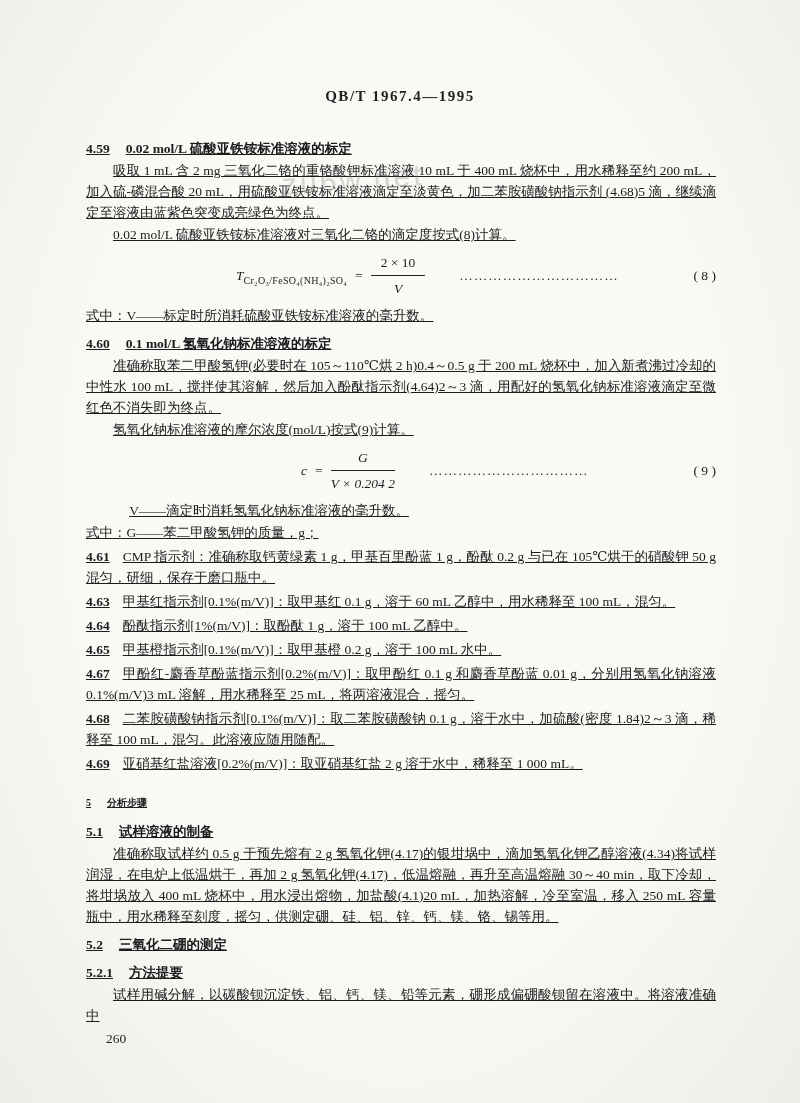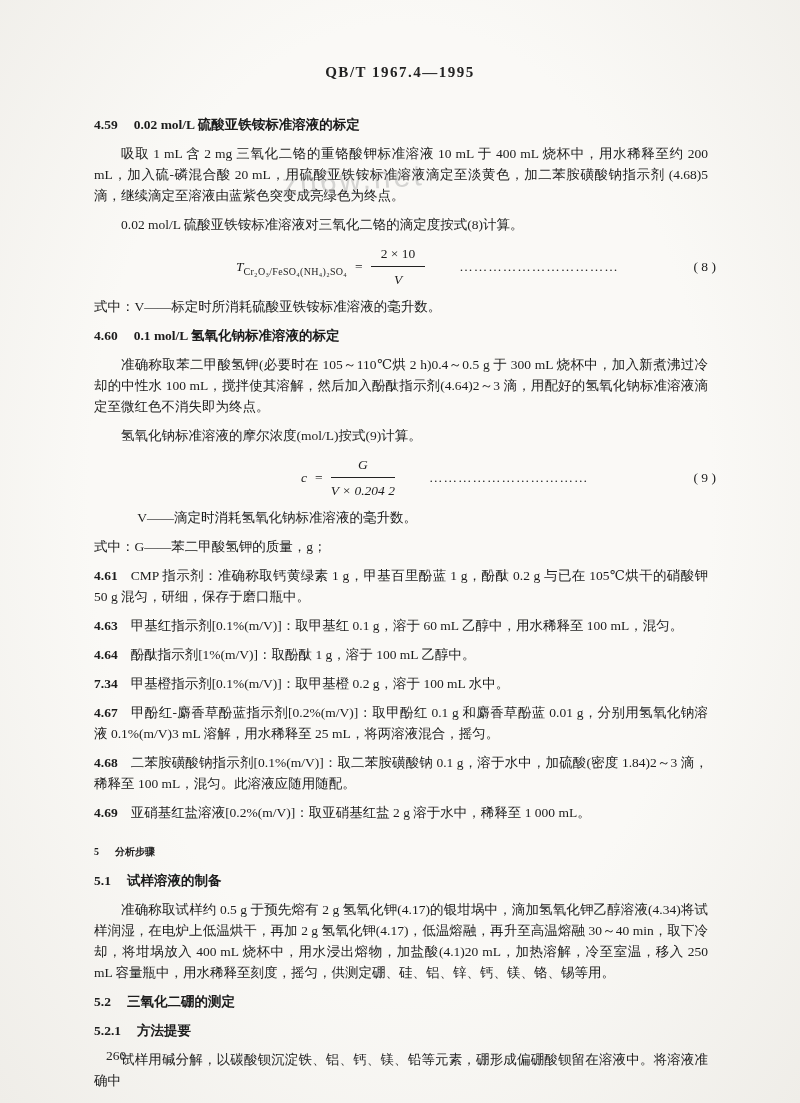--- a/index.html
+++ b/index.html
@@ -8,33 +8,33 @@
   .page {
     position:relative;
     width:800px; height:1103px;
     margin:0 auto;
     background:radial-gradient(ellipse at 50% 45%, #faf9f6 55%, #efede8 100%);
     color:#1c1c1c;
     overflow:hidden;
   }
   .header {
     text-align:center;
-    padding-top:64px;
+    padding-top:88px;
     font-size:15px;
     font-weight:bold;
     letter-spacing:1.5px;
     color:#222;
   }
   .content {
     padding:26px 84px 0 86px;
     font-size:13.5px;
     line-height:21px;
     text-align:justify;
   }
-  p { margin:8px; }
+  p { margin:0;text-decoration:underline; }
   .heading { font-weight:bold; margin-top:7px; }
   .heading .num { margin-right:16px; }
   .chapter { font-weight:bold; margin-top:18px; margin-bottom:8px; font-size:10px; }
   .chapter .num { margin-right:16px; }
   .para { margin-top:1px; }
   .pi { text-indent:2em; }
   .item { margin-top:3px; }
   .item .num { font-weight:bold; margin-right:13px; }
   .note-indent { padding-left:3.2em; }
 
@@ -72,21 +72,21 @@
     font-family:"Liberation Sans","DejaVu Sans",sans-serif;
     font-size:30px;
     letter-spacing:3px;
     color:rgba(125,125,125,0.30);
     transform:rotate(-4deg);
     pointer-events:none;
     user-select:none;
   }
   .page-number {
     position:absolute;
-    left:106px; bottom:39px;
+    left:106px; bottom:56px;
     font-size:13.5px;
     color:#222;
   }
 </style>
 </head>
 <body>
 
 <div class="page">
 
   <div class="watermark">zu6w.net</div>
@@ -108,42 +108,42 @@
             <span class="fnum">2 × 10</span>
             <span class="fden var">V</span>
           </span>
         </span>
       <span class="dots">……………………………</span>
       <span class="eqno">( 8 )</span>
     </div>
     <p class="para">式中：V——标定时所消耗硫酸亚铁铵标准溶液的毫升数。</p>
 
     <p class="heading"><span class="num">4.60</span><span>0.1 mol/L 氢氧化钠标准溶液的标定</span></p>
-    <p class="para pi">准确称取苯二甲酸氢钾(必要时在 105～110℃烘 2 h)0.4～0.5 g 于 300 mL 烧杯中，加入新煮沸过冷却的中性水 100 mL，搅拌使其溶解，然后加入酚酞指示剂(4.64)2～3 滴，用配好的氢氧化钠标准溶液滴定至微红色不消失即为终点。</p>
+    <p class="para pi">准确称取苯二甲酸氢钾(必要时在 105～110℃烘 2 h)0.4～0.5 g 于 200 mL 烧杯中，加入新煮沸过冷却的中性水 100 mL，搅拌使其溶解，然后加入酚酞指示剂(4.64)2～3 滴，用配好的氢氧化钠标准溶液滴定至微红色不消失即为终点。</p>
     <p class="para pi">氢氧化钠标准溶液的摩尔浓度(mol/L)按式(9)计算。</p>
 
     <div class="formula-row f9">
       <span class="formula fstart">
           <span class="var">c</span>
           <span class="eqs">=</span>
           <span class="frac">
             <span class="fnum var">G</span>
             <span class="fden var">V × 0.204 2</span>
           </span>
         </span>
       <span class="dots">……………………………</span>
       <span class="eqno">( 9 )</span>
     </div>
     <p class="para note-indent">V——滴定时消耗氢氧化钠标准溶液的毫升数。</p>
     <p class="para">式中：G——苯二甲酸氢钾的质量，g；</p>
 
     <p class="item"><span class="num">4.61</span><span>CMP 指示剂：准确称取钙黄绿素 1 g，甲基百里酚蓝 1 g，酚酞 0.2 g 与已在 105℃烘干的硝酸钾 50 g 混匀，研细，保存于磨口瓶中。</span></p>
     <p class="item"><span class="num">4.63</span><span>甲基红指示剂[0.1%(m/V)]：取甲基红 0.1 g，溶于 60 mL 乙醇中，用水稀释至 100 mL，混匀。</span></p>
     <p class="item"><span class="num">4.64</span><span>酚酞指示剂[1%(m/V)]：取酚酞 1 g，溶于 100 mL 乙醇中。</span></p>
-    <p class="item"><span class="num">7.34</span><span>甲基橙指示剂[0.1%(m/V)]：取甲基橙 0.2 g，溶于 100 mL 水中。</span></p>
+    <p class="item"><span class="num">4.65</span><span>甲基橙指示剂[0.1%(m/V)]：取甲基橙 0.2 g，溶于 100 mL 水中。</span></p>
     <p class="item"><span class="num">4.67</span><span>甲酚红-麝香草酚蓝指示剂[0.2%(m/V)]：取甲酚红 0.1 g 和麝香草酚蓝 0.01 g，分别用氢氧化钠溶液 0.1%(m/V)3 mL 溶解，用水稀释至 25 mL，将两溶液混合，摇匀。</span></p>
     <p class="item"><span class="num">4.68</span><span>二苯胺磺酸钠指示剂[0.1%(m/V)]：取二苯胺磺酸钠 0.1 g，溶于水中，加硫酸(密度 1.84)2～3 滴，稀释至 100 mL，混匀。此溶液应随用随配。</span></p>
     <p class="item"><span class="num">4.69</span><span>亚硝基红盐溶液[0.2%(m/V)]：取亚硝基红盐 2 g 溶于水中，稀释至 1 000 mL。</span></p>
 
     <p class="chapter"><span class="num">5</span><span>分析步骤</span></p>
 
     <p class="heading"><span class="num">5.1</span><span>试样溶液的制备</span></p>
     <p class="para pi">准确称取试样约 0.5 g 于预先熔有 2 g 氢氧化钾(4.17)的银坩埚中，滴加氢氧化钾乙醇溶液(4.34)将试样润湿，在电炉上低温烘干，再加 2 g 氢氧化钾(4.17)，低温熔融，再升至高温熔融 30～40 min，取下冷却，将坩埚放入 400 mL 烧杯中，用水浸出熔物，加盐酸(4.1)20 mL，加热溶解，冷至室温，移入 250 mL 容量瓶中，用水稀释至刻度，摇匀，供测定硼、硅、铝、锌、钙、镁、铬、锡等用。</p>
 
     <p class="heading"><span class="num">5.2</span><span>三氧化二硼的测定</span></p>

